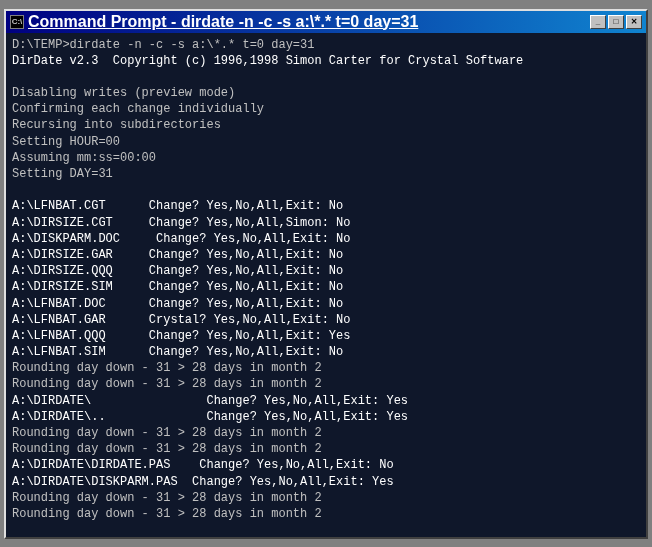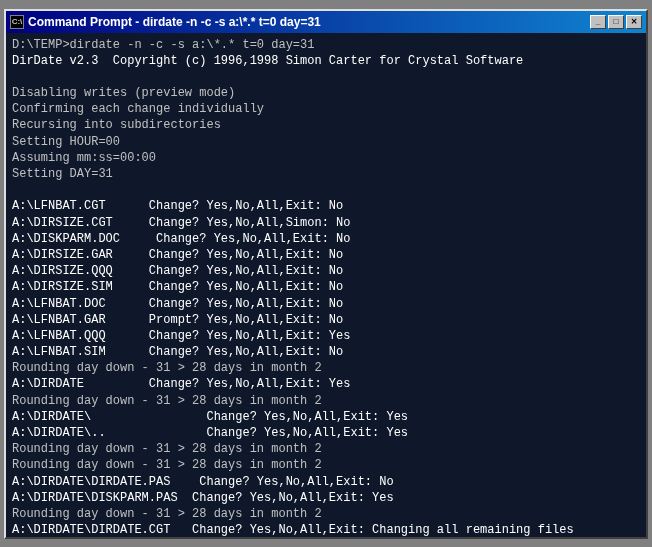--- a/index.html
+++ b/index.html
@@ -40,22 +40,23 @@
       width: 14px;
       height: 14px;
       background: #000;
       border: 1px solid #808080;
       display: flex;
       align-items: center;
       justify-content: center;
     }
     .title-text {
       color: #fff;
-      font-size: 12px;
+      font-size: 16px;
       font-weight: bold;
+      text-decoration: underline;
     }
     .title-buttons {
       display: flex;
       gap: 2px;
     }
     .title-btn {
       width: 16px;
       height: 14px;
       background: #c0c0c0;
       border: 1px solid;
@@ -116,34 +117,32 @@
 Assuming mm:ss=00:00
 Setting DAY=31
 
 <span class="line-bright">A:\LFNBAT.CGT      Change? Yes,No,All,Exit: No</span>
 <span class="line-bright">A:\DIRSIZE.CGT     Change? Yes,No,All,Simon: No</span>
 <span class="line-bright">A:\DISKPARM.DOC     Change? Yes,No,All,Exit: No</span>
 <span class="line-bright">A:\DIRSIZE.GAR     Change? Yes,No,All,Exit: No</span>
 <span class="line-bright">A:\DIRSIZE.QQQ     Change? Yes,No,All,Exit: No</span>
 <span class="line-bright">A:\DIRSIZE.SIM     Change? Yes,No,All,Exit: No</span>
 <span class="line-bright">A:\LFNBAT.DOC      Change? Yes,No,All,Exit: No</span>
-<span class="line-bright">A:\LFNBAT.GAR      Prompt? Yes,No,All,Exit: No</span>
+<span class="line-bright">A:\LFNBAT.GAR      Crystal? Yes,No,All,Exit: No</span>
 <span class="line-bright">A:\LFNBAT.QQQ      Change? Yes,No,All,Exit: Yes</span>
 <span class="line-bright">A:\LFNBAT.SIM      Change? Yes,No,All,Exit: No</span>
 Rounding day down - 31 &gt; 28 days in month 2
-<span class="line-bright">A:\DIRDATE         Change? Yes,No,All,Exit: Yes</span>
 Rounding day down - 31 &gt; 28 days in month 2
 <span class="line-bright">A:\DIRDATE\                Change? Yes,No,All,Exit: Yes</span>
 <span class="line-bright">A:\DIRDATE\..              Change? Yes,No,All,Exit: Yes</span>
 Rounding day down - 31 &gt; 28 days in month 2
 Rounding day down - 31 &gt; 28 days in month 2
 <span class="line-bright">A:\DIRDATE\DIRDATE.PAS    Change? Yes,No,All,Exit: No</span>
 <span class="line-bright">A:\DIRDATE\DISKPARM.PAS  Change? Yes,No,All,Exit: Yes</span>
 Rounding day down - 31 &gt; 28 days in month 2
-<span class="line-bright">A:\DIRDATE\DIRDATE.CGT   Change? Yes,No,All,Exit: Changing all remaining files</span>
 Rounding day down - 31 &gt; 28 days in month 2
 
 Rounding day down - 31 &gt; 28 days in month 2
 
 Rounding day down - 31 &gt; 28 days in month 2
 
 Rounding day down - 31 &gt; 28 days in month 2
 
 
 </pre>

